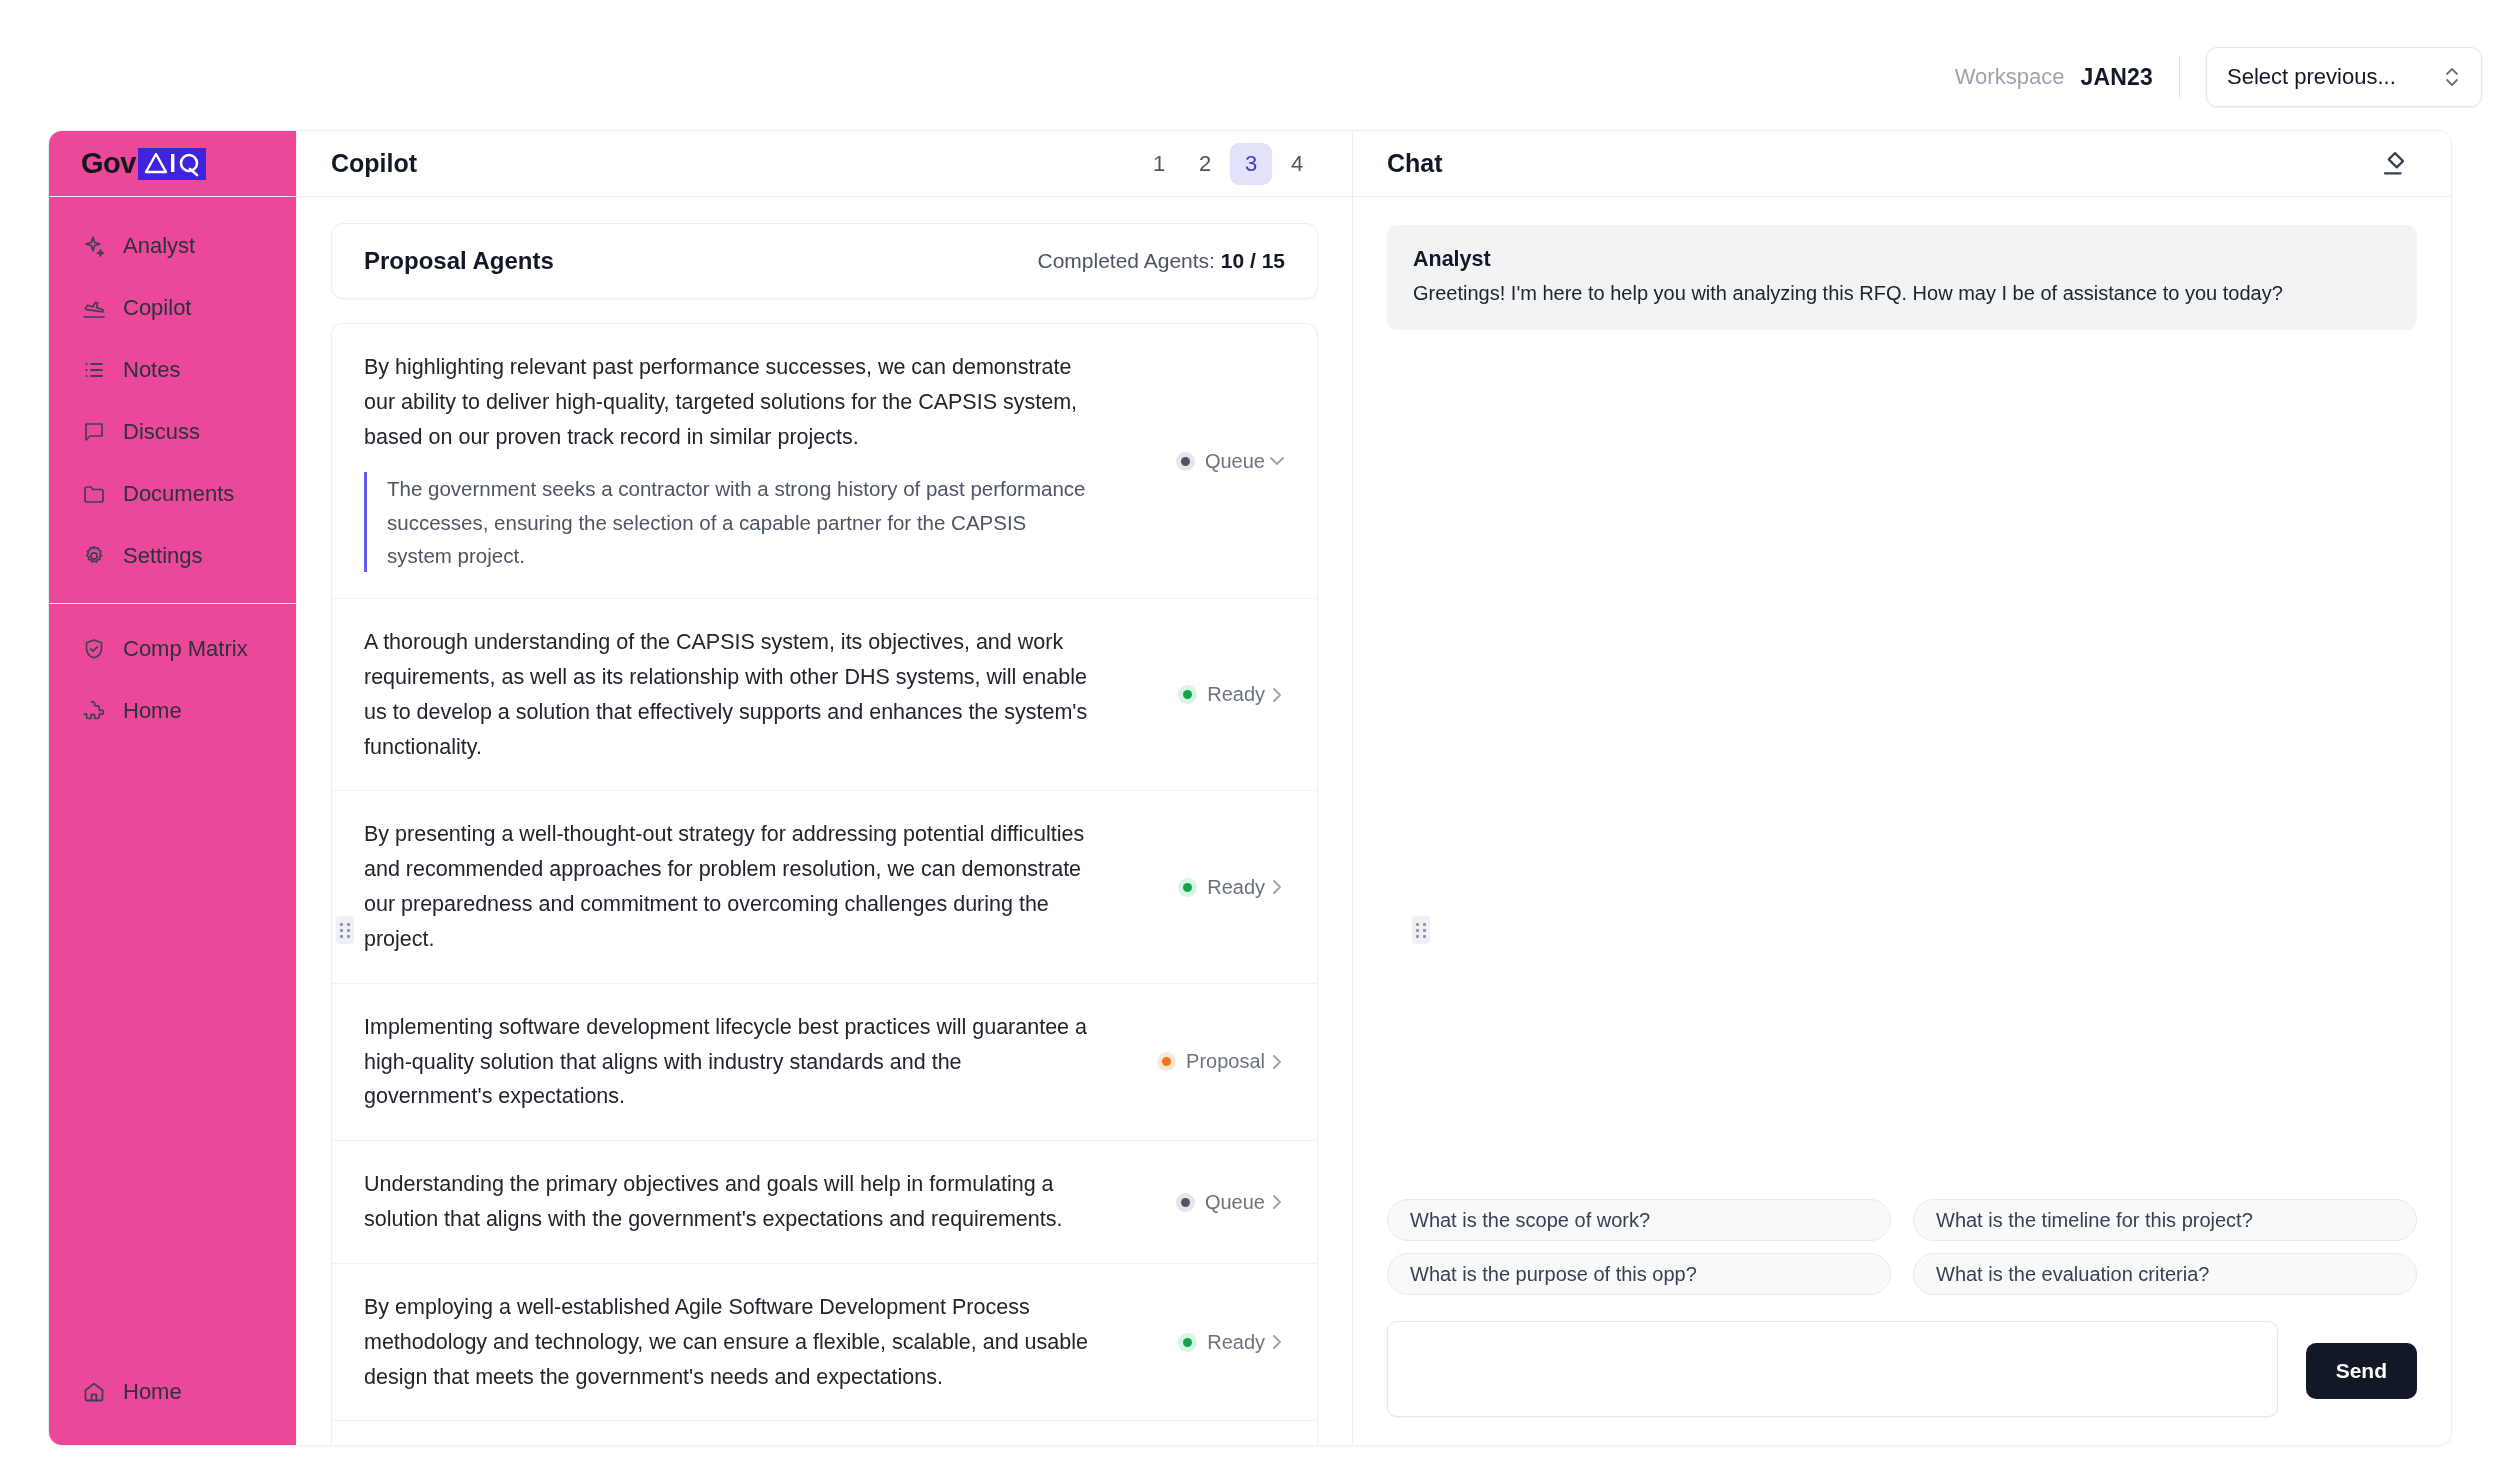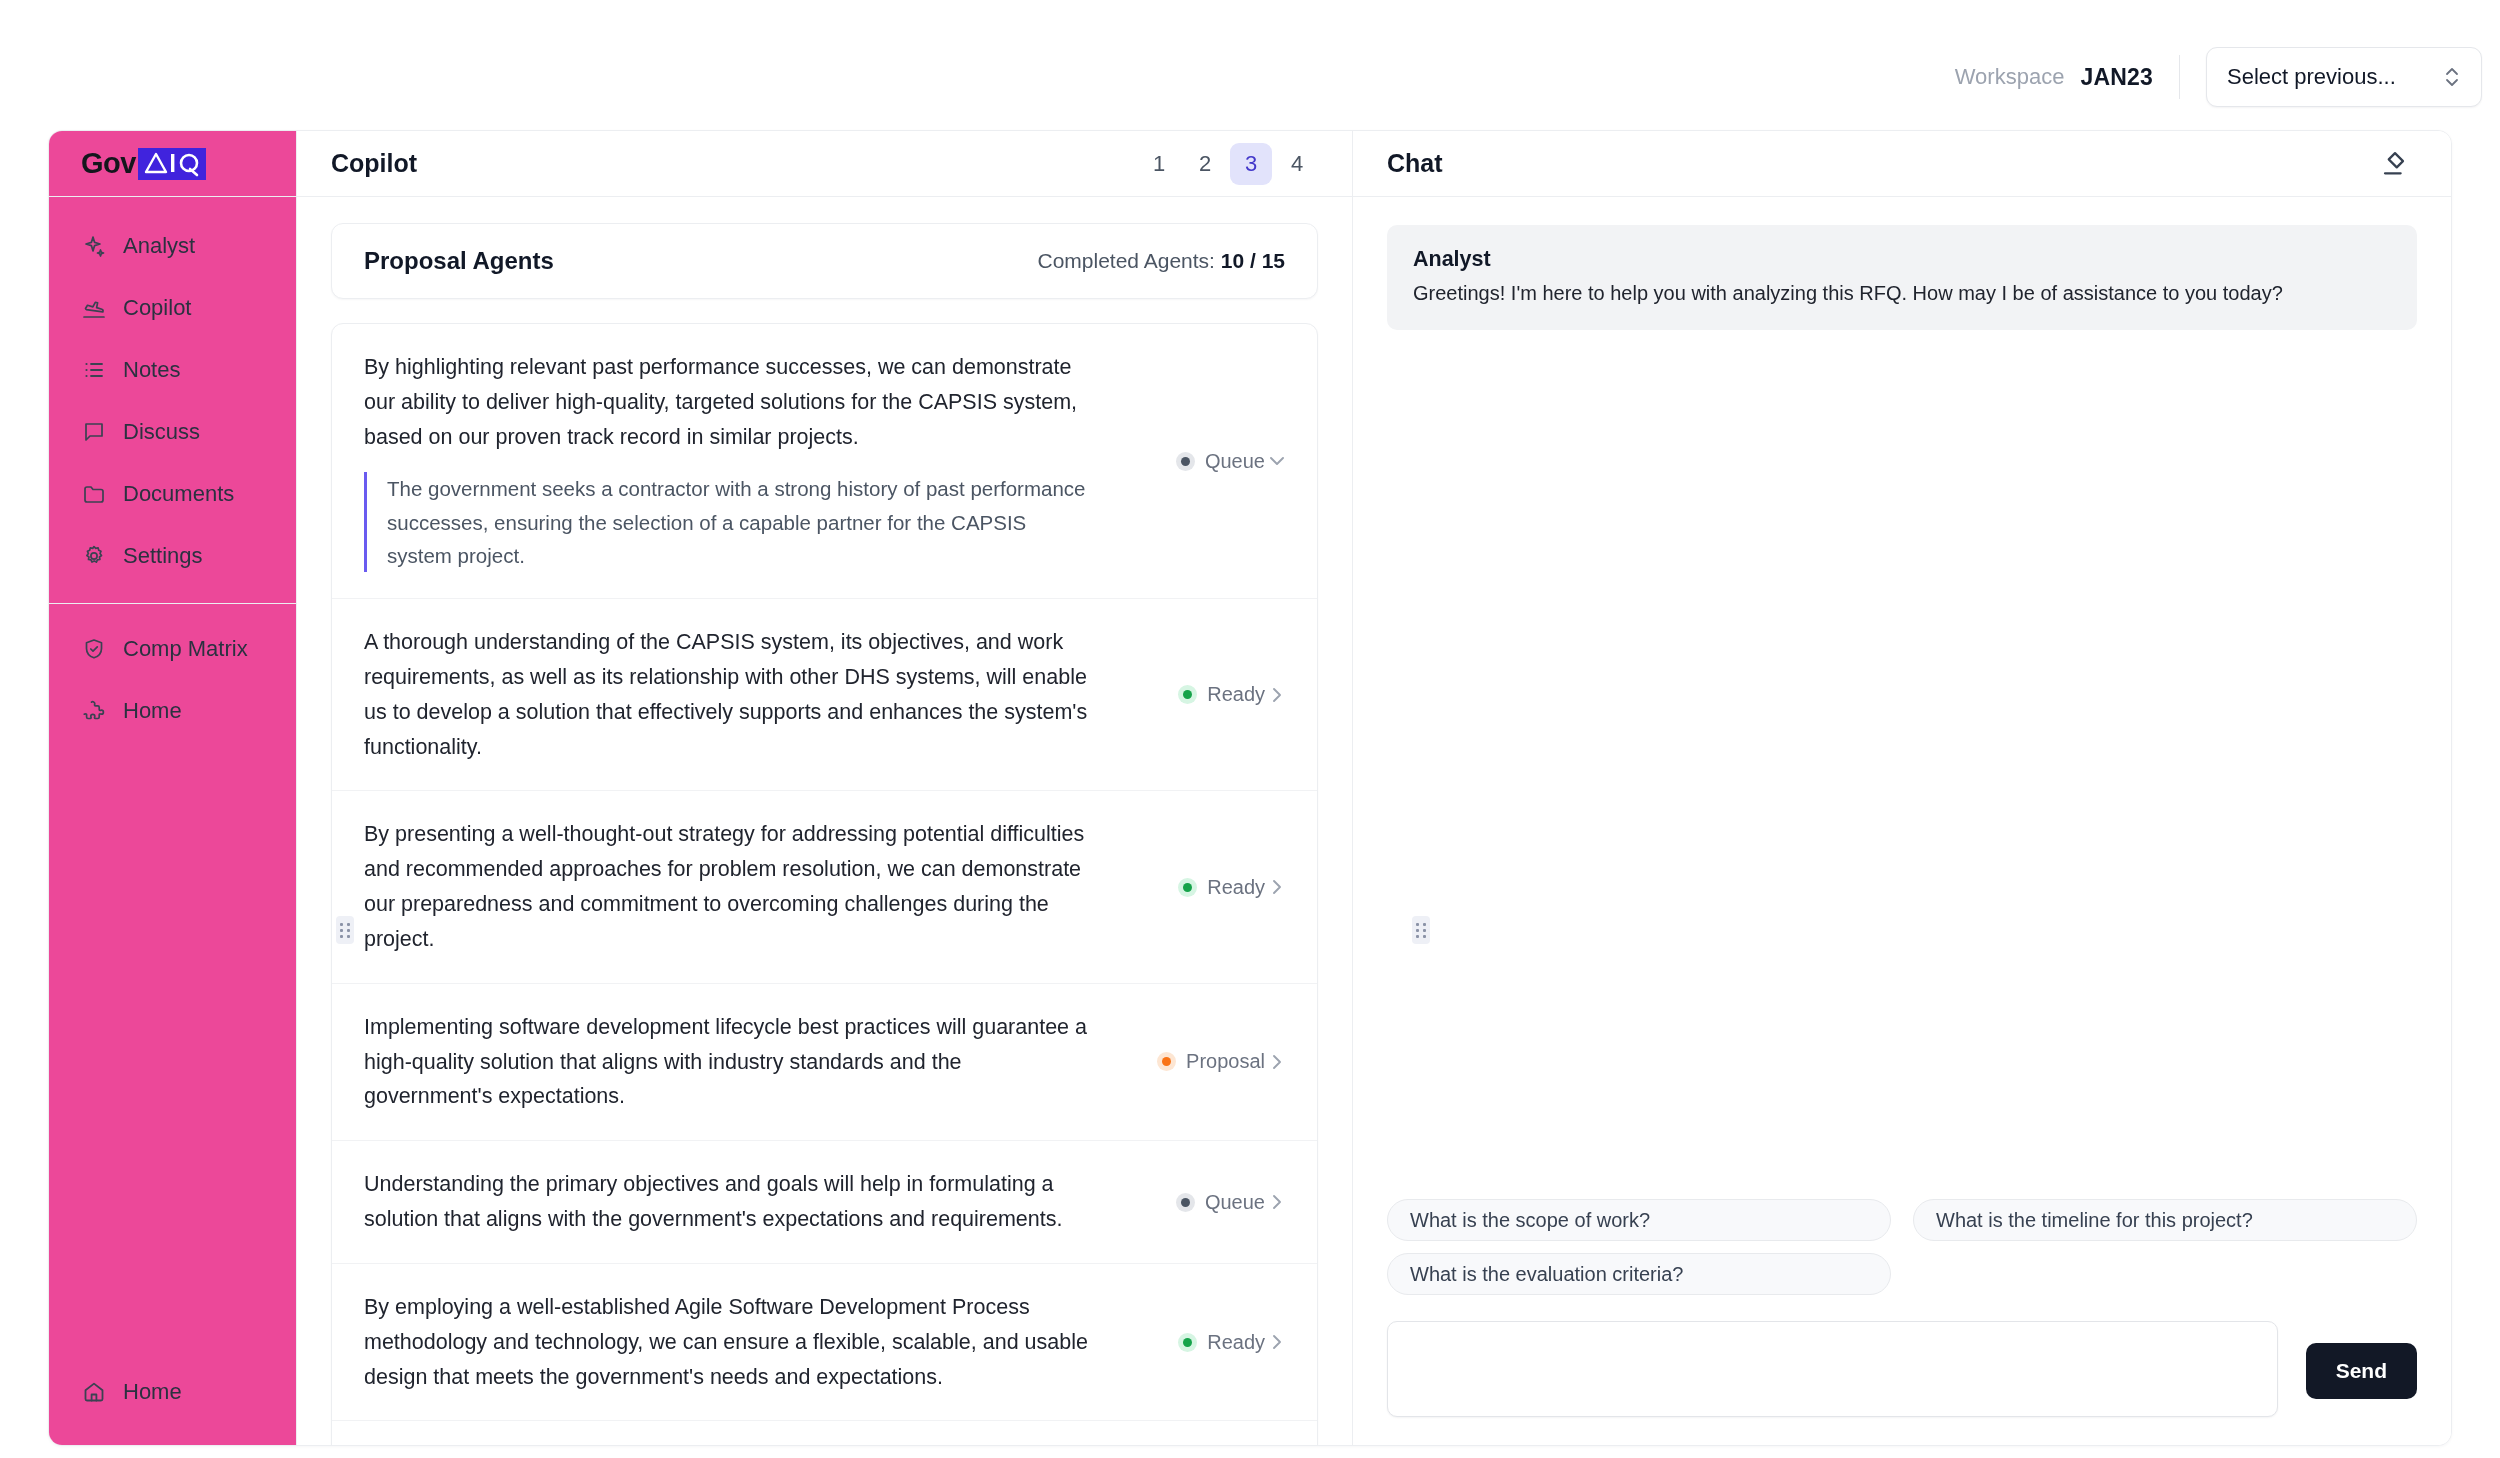--- a/index.html
+++ b/index.html
@@ -471,20 +471,21 @@
       <div class="msg">
         <div class="msg-author">Analyst</div>
         <div class="msg-text">Greetings! I'm here to help you with analyzing this RFQ. How may I be of assistance to you today?</div>
       </div>
     </div>
 
     <div class="chat-foot">
       <div class="chips">
         <div class="chip">What is the scope of work?</div>
         <div class="chip">What is the timeline for this project?</div>
+        <div class="chip">What is the purpose of this opp?</div>
         <div class="chip">What is the evaluation criteria?</div>
       </div>
       <div class="composer">
         <textarea class="composer-input" placeholder="" style=""></textarea>
         <button class="send-btn">Send</button>
       </div>
     </div>
   </div>
 
   <div class="grip" id="grip-left">

